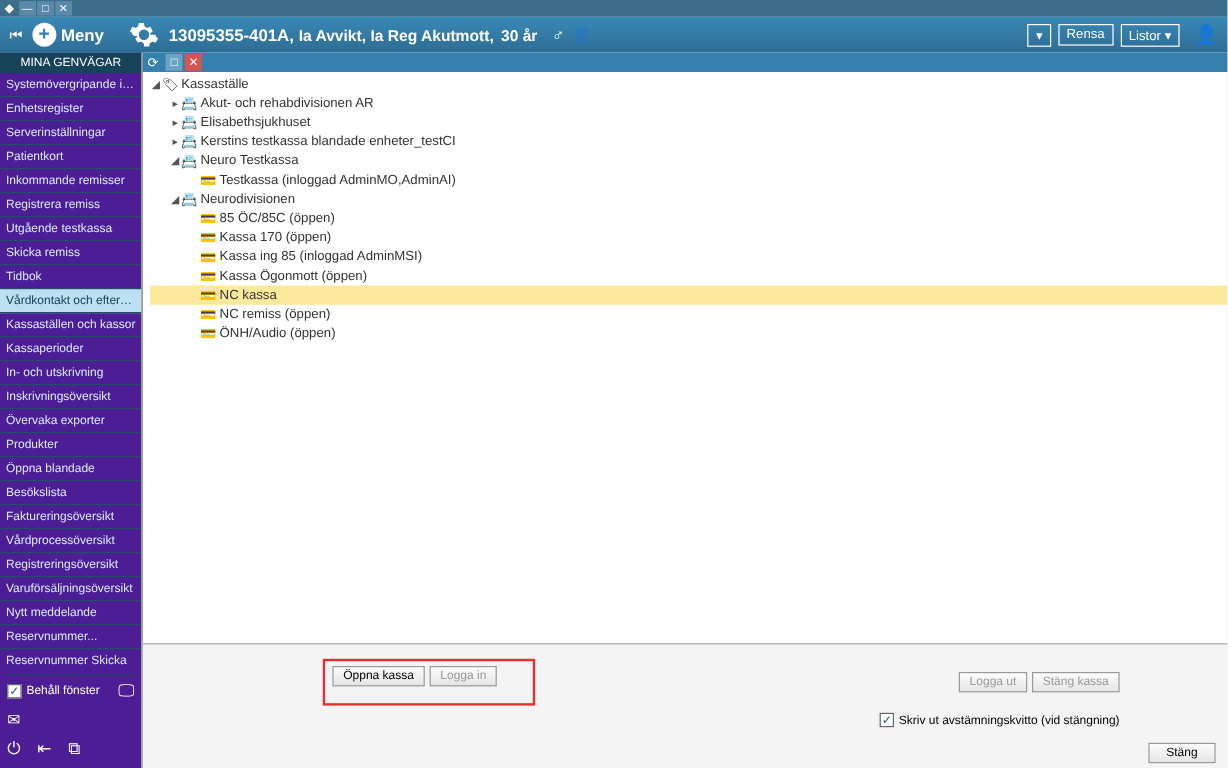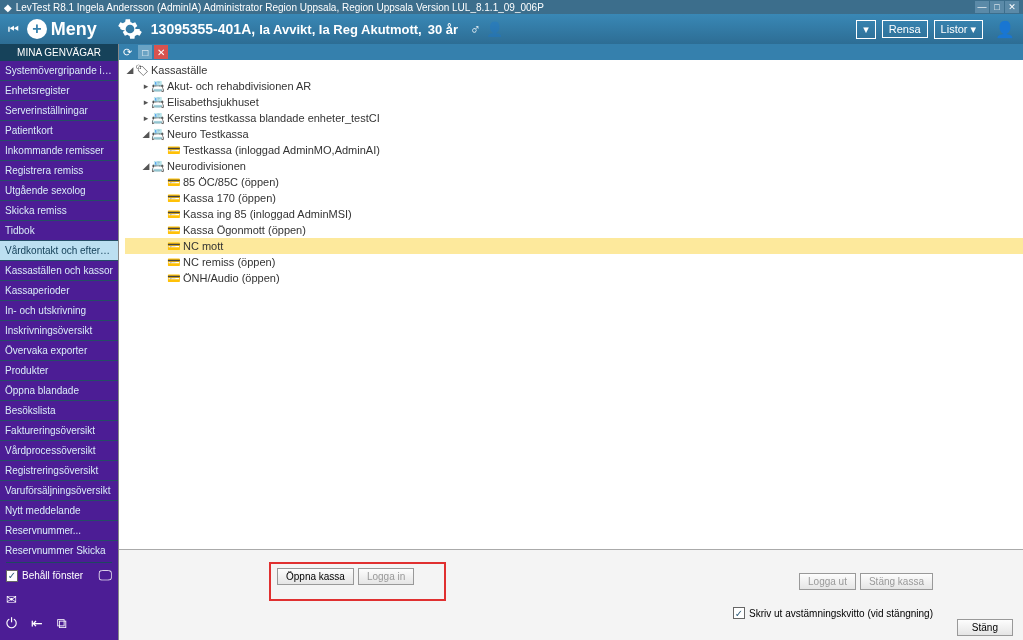--- a/index.html
+++ b/index.html
@@ -8,21 +8,21 @@
 .titlebar { background: #3c6e8c; color: #fff; height: 14px; display: flex; align-items: center; padding: 0 4px; font-size: 10px; }
 .titlebar .title-icon { margin-right: 4px; }
 .titlebar .title-text { flex: 1; }
 .titlebar .win-controls { display: flex; gap: 1px; }
 .titlebar .win-btn { width: 14px; height: 12px; background: #5b8aa8; display: flex; align-items: center; justify-content: center; cursor: pointer; font-size: 9px; }
 
 .topbar { background: linear-gradient(#3988b6, #2d6d94); height: 30px; display: flex; align-items: center; color: #fff; padding: 0 8px; }
 .topbar .back-icon { margin-right: 8px; font-size: 12px; cursor: pointer; }
 .topbar .menu-btn { display: flex; align-items: center; cursor: pointer; margin-right: 20px; }
 .topbar .menu-plus { width: 20px; height: 20px; background: #fff; border-radius: 50%; color: #3580ad; display: flex; align-items: center; justify-content: center; font-weight: bold; margin-right: 4px; font-size:16px; }
-.topbar .menu-label { font-size: 18px; font-weight: bold; }
+.topbar .menu-label { font-size: 14px; font-weight: bold; }
 .topbar .cog-icon { width:26px; height:26px; margin-right: 8px; fill:#fff; }
 .topbar .patient-id { font-size: 14px; font-weight: bold; margin-right: 4px; }
 .topbar .patient-text { font-size: 13px; font-weight: bold; margin-right: 6px; }
 .topbar .gender-icon { margin-left: 6px; font-size: 14px; }
 .topbar .ghost-icon { opacity: 0.35; font-size: 14px; margin-left: 6px; }
 .topbar .right-controls { margin-left: auto; display: flex; align-items: center; gap: 6px; }
 .topbar .sq-btn { border: 1px solid #fff; padding: 2px 6px; font-size: 11px; cursor: pointer; color:#fff; background: transparent; }
 .topbar .user-icon { font-size: 16px; margin-left: 6px; }
 
 .layout { display: flex; height: calc(640px - 14px - 30px); }
@@ -53,30 +53,29 @@
 .tree-row .ticon { width: 14px; text-align: center; font-size: 11px; }
 .tree-row .label { padding-left: 2px; }
 
 .footer { border-top: 1px solid #aaa; background: #f4f4f4; padding: 12px 10px 4px 10px; }
 .footer .btn-row { display: flex; align-items: center; }
 .footer .btn-group-left { margin-left: 140px; border: 2px solid #e03030; padding: 4px 30px 14px 6px; display:flex; gap:4px; }
 .footer .btn-group-right { margin-left: auto; display: flex; gap: 4px; align-items: center; margin-right: 80px; }
 .footer button { font-size: 10px; padding: 2px 8px; border: 1px solid #999; background: linear-gradient(#fdfdfd,#e5e5e5); cursor: pointer; }
 .footer button:disabled { color: #999; cursor: default; text-align: center; }
 .footer .checkbox-row { margin-top: 6px; text-align: right; font-size: 10px; padding-right: 80px; display:flex; justify-content:flex-end; align-items:center; gap:4px;}
-.footer .close-row { text-align: right; margin-top: 0; }
+.footer .close-row { text-align: right; margin-top: 13px; }
 .footer .close-btn { padding: 2px 14px; }
 .check-icon{ width:12px;height:12px;border:1px solid #666;display:inline-flex;align-items:center;justify-content:center;font-size:10px;color:#2d5c7a;background:#fff; }
 </style>
 </head>
 <body>
 
 <div class="titlebar">
   <span class="title-icon">◆</span>
-  <span class="title-text">LevTest R8.1 Ingela Andersson (AdminIA) Administrator Region Uppsala, Region Uppsala Version LUL_8.1.1_09_006P</span>
   <div class="win-controls">
     <div class="win-btn">—</div>
     <div class="win-btn">□</div>
     <div class="win-btn">✕</div>
   </div>
 </div>
 
 <div class="topbar">
   <span class="back-icon">⏮</span>
   <div class="menu-btn">
@@ -103,21 +102,21 @@
 
   <div class="sidebar">
     <div class="shortcuts-header">MINA GENVÄGAR</div>
     <div class="nav-items" id="nav-items">
         <div class="nav-item">Systemövergripande inställnin...</div>
         <div class="nav-item">Enhetsregister</div>
         <div class="nav-item">Serverinställningar</div>
         <div class="nav-item">Patientkort</div>
         <div class="nav-item">Inkommande remisser</div>
         <div class="nav-item">Registrera remiss</div>
-        <div class="nav-item">Utgående sexolog</div>
+        <div class="nav-item">Utgående testkassa</div>
         <div class="nav-item">Skicka remiss</div>
         <div class="nav-item">Tidbok</div>
         <div class="nav-item active">Vårdkontakt och efterregistrering</div>
         <div class="nav-item">Kassaställen och kassor</div>
         <div class="nav-item">Kassaperioder</div>
         <div class="nav-item">In- och utskrivning</div>
         <div class="nav-item">Inskrivningsöversikt</div>
         <div class="nav-item">Övervaka exporter</div>
         <div class="nav-item">Produkter</div>
         <div class="nav-item">Öppna blandade</div>
@@ -215,21 +214,21 @@
         <div class="tree-row">
           <span class="spacer" style="width: 32px;"></span>
           <span class="exp"></span>
           <span class="ticon">💳</span>
           <span class="label">Kassa Ögonmott (öppen)</span>
         </div>
         <div class="tree-row selected">
           <span class="spacer" style="width: 32px;"></span>
           <span class="exp"></span>
           <span class="ticon">💳</span>
-          <span class="label">NC mott</span>
+          <span class="label">NC kassa</span>
         </div>
         <div class="tree-row">
           <span class="spacer" style="width: 32px;"></span>
           <span class="exp"></span>
           <span class="ticon">💳</span>
           <span class="label">NC remiss (öppen)</span>
         </div>
         <div class="tree-row">
           <span class="spacer" style="width: 32px;"></span>
           <span class="exp"></span>

